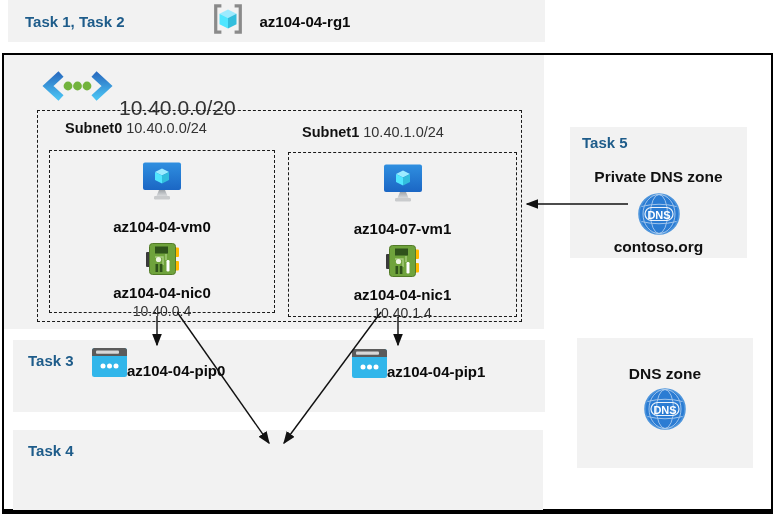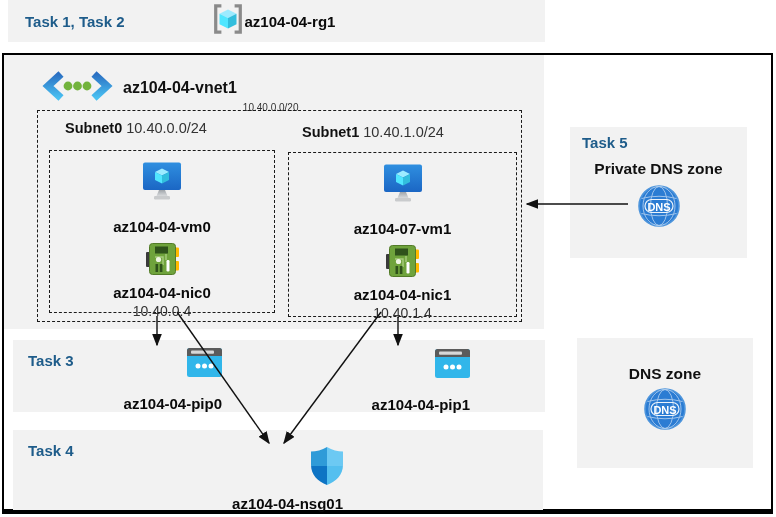--- a/index.html
+++ b/index.html
@@ -12,30 +12,30 @@
   .panel{background:#F2F2F2;}
   .task-heading{color:#1E5C8A;font-weight:bold;font-size:15px;}
   .res-label{font-weight:bold;font-size:15px;color:#0a0a0a;white-space:nowrap;}
   .cidr{font-weight:normal;font-size:14.5px;color:#333;white-space:nowrap;}
   .ip{font-weight:normal;font-size:14px;color:#333;}
 
   
   #top-strip{left:8px;top:0;width:537px;height:42px;display:flex;align-items:center;}
   #top-strip .task-heading{margin-left:17px;}
   #rg-icon{margin-left:86px;}
-  #rg-name{font-size:15px;}
+  #rg-name{margin-left:15px;font-size:15px;}
 
   
   #big-rect{left:2px;top:53px;width:771px;height:461px;border:2px solid #000;border-bottom-width:5px;}
 
   
   #vnet-fill{left:4px;top:55px;width:540px;height:274px;background:#F2F2F2;}
   #vnet-label{left:42px;top:72px;height:32px;display:flex;align-items:center;}
   #vnet-name{margin-left:10px;font-size:16px;font-weight:bold;}
-  #vnet-cidr{margin-left:6px;font-size:10px;margin-top:39px;}
+  #vnet-cidr{margin-left:6px;font-size:21px;margin-top:39px;}
 
   .dashed{border:1px dashed #1a1a1a;}
   #subnets-outer{left:37px;top:110px;width:485px;height:212px;}
   .subnet-label{font-size:14.5px;white-space:nowrap;}
   .subnet-label b{font-weight:bold;margin-left:10px;}
   #subnet0-label{left:55px;top:120px;}
   #subnet1-label{left:292px;top:124px;}
 
   .inner-box{display:flex;flex-direction:column;align-items:center;padding-top:11px;}
   #inner-box0{left:49px;top:150px;width:226px;height:163px;}
@@ -44,33 +44,33 @@
   .nic-icon{margin-top:9px;}
   .nic-label{margin-top:6px;line-height:15px;}
   .nic-ip{margin-top:4px;line-height:14px;}
 
   
   #task3-strip{left:13px;top:340px;width:532px;height:72px;}
   #task3-label{left:28px;top:352px;text-align:right;}
   #task4-strip{left:13px;top:430px;width:530px;height:80px;}
   #task4-label{left:28px;top:442px;}
 
-  .res-group{display:flex;flex-direction:column;align-items:flex-end;}
+  .res-group{display:flex;flex-direction:row;align-items:flex-start;}
   #pip0-group{left:92px;top:348px;width:130px;}
-  #pip1-group{left:340px;top:349px;width:130px;}
+  #pip1-group{left:352px;top:349px;width:130px;}
   .pip-label{margin-top:15px;line-height:15px;}
   #nsg-group{left:211px;top:447px;width:132px;}
   .nsg-label{margin-top:7px;line-height:15px;}
 
   
   #task5-panel{left:570px;top:127px;width:177px;height:131px;padding-top:8px;}
   #task5-label{margin-left:12px;line-height:16px;}
   #task6-panel{left:577px;top:338px;width:176px;height:130px;padding-top:9px;}
   #task6-label{margin-left:12px;line-height:16px;}
-  .panel-title{text-align:center;font-weight:bold;font-size:15.5px;margin-top:10px;line-height:16px;}
+  .panel-title{text-align:center;font-weight:bold;font-size:15.5px;margin-top:18px;line-height:16px;}
   .panel-icon-row{display:flex;justify-content:center;margin-top:8px;}
   #task6-panel .panel-title{margin-top:19px;}
   #task6-panel .panel-icon-row{margin-top:6px;}
   .zone-name{text-align:center;font-weight:bold;font-size:15.5px;margin-top:4px;line-height:15px;}
 
   #arrow-overlay{left:0;top:0;width:776px;height:517px;pointer-events:none;z-index:20;}
 </style>
 </head>
 <body>
 
@@ -117,21 +117,20 @@
   <div id="vnet-label" class="abs">
     <span>
       <svg width="71" height="30" viewBox="0 0 71 30">
         <path d="M19 3 L6 15 L19 27" fill="none" stroke="url(#chev)" stroke-width="7.5"></path>
         <path d="M52 3 L65 15 L52 27" fill="none" stroke="url(#chev)" stroke-width="7.5"></path>
         <circle cx="26" cy="15" r="4.4" fill="#72B33C"></circle>
         <circle cx="35.5" cy="15" r="4.4" fill="#72B33C"></circle>
         <circle cx="45" cy="15" r="4.4" fill="#72B33C"></circle>
       </svg>
     </span>
-    <span id="vnet-name" style="font-weight:bold">az104-04-vnet1</span>
     <span id="vnet-cidr" class="cidr">10.40.0.0/20</span>
   </div>
 
   <div id="subnets-outer" class="abs dashed"></div>
 
   <div id="subnet0-label" class="abs subnet-label">
     <b>Subnet0</b>
     <span class="cidr">10.40.0.0/24</span>
   </div>
   <div id="subnet1-label" class="abs subnet-label">
@@ -226,50 +225,38 @@
         <circle cx="17.5" cy="18" r="2.5" fill="#fff"></circle>
         <circle cx="24" cy="18" r="2.5" fill="#fff"></circle>
       </svg>
     </span>
     <span class="res-label pip-label">az104-04-pip1</span>
   </div>
 
   <div id="task4-strip" class="abs panel"></div>
   <div id="task4-label" class="abs task-heading">Task 4</div>
 
-  <div id="nsg-group" class="abs res-group">
-    <span>
-      <svg width="32" height="38" viewBox="0 0 32 38">
-        <g clip-path="url(#shieldClip)">
-          <rect x="0" y="0" width="16" height="19" fill="#2F9BD8"></rect>
-          <rect x="16" y="0" width="16" height="19" fill="#6CC9F3"></rect>
-          <rect x="0" y="19" width="16" height="19" fill="#0E74C4"></rect>
-          <rect x="16" y="19" width="16" height="19" fill="#54BFEF"></rect>
-        </g>
-      </svg>
-    </span>
-    <span class="res-label nsg-label">az104-04-nsg01</span>
-  </div>
 
   <div id="task5-panel" class="abs panel">
     <div id="task5-label" class="task-heading">Task 5</div>
     <div class="panel-title">Private DNS zone</div>
     <div class="panel-icon-row">
       <svg width="42" height="42" viewBox="0 0 42 42">
         <circle cx="21" cy="21" r="20" fill="#2B7CD3" stroke="#4E95DC" stroke-width="1.6"></circle>
         <g fill="none" stroke="#FFFFFF" stroke-width="1" opacity="0.55">
           <ellipse cx="21" cy="21" rx="8.5" ry="19.5"></ellipse>
           <ellipse cx="21" cy="21" rx="16" ry="19.5"></ellipse>
           <path d="M3.5 13.5 Q21 9 38.5 13.5"></path>
           <path d="M3.5 28.5 Q21 33 38.5 28.5"></path>
         </g>
         <rect x="7" y="14.5" width="28" height="13" rx="6.5" fill="none" stroke="#FFFFFF" stroke-width="1.2" opacity="0.9"></rect>
         <text x="21" y="25.5" text-anchor="middle" font-family="Liberation Sans, sans-serif" font-size="11" font-weight="bold" fill="#FFFFFF">DNS</text>
       </svg>
     </div>
+    <div class="zone-name">contoso.org</div>
   </div>
 
   <div id="task6-panel" class="abs panel">
     <div class="panel-title">DNS zone</div>
     <div class="panel-icon-row">
       <svg width="42" height="42" viewBox="0 0 42 42">
         <circle cx="21" cy="21" r="20" fill="#2B7CD3" stroke="#4E95DC" stroke-width="1.6"></circle>
         <g fill="none" stroke="#FFFFFF" stroke-width="1" opacity="0.55">
           <ellipse cx="21" cy="21" rx="8.5" ry="19.5"></ellipse>
           <ellipse cx="21" cy="21" rx="16" ry="19.5"></ellipse>

